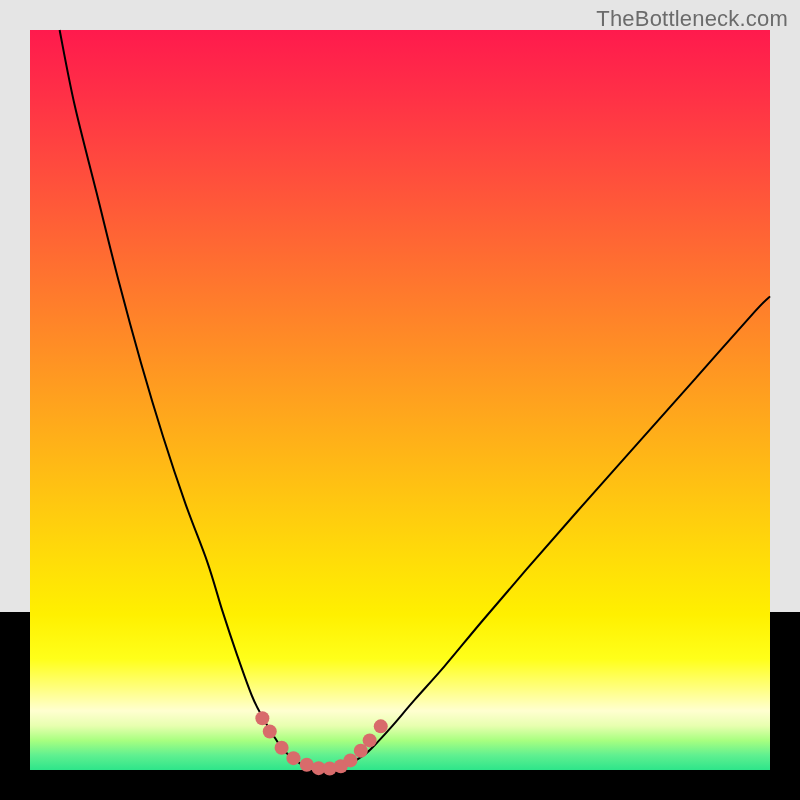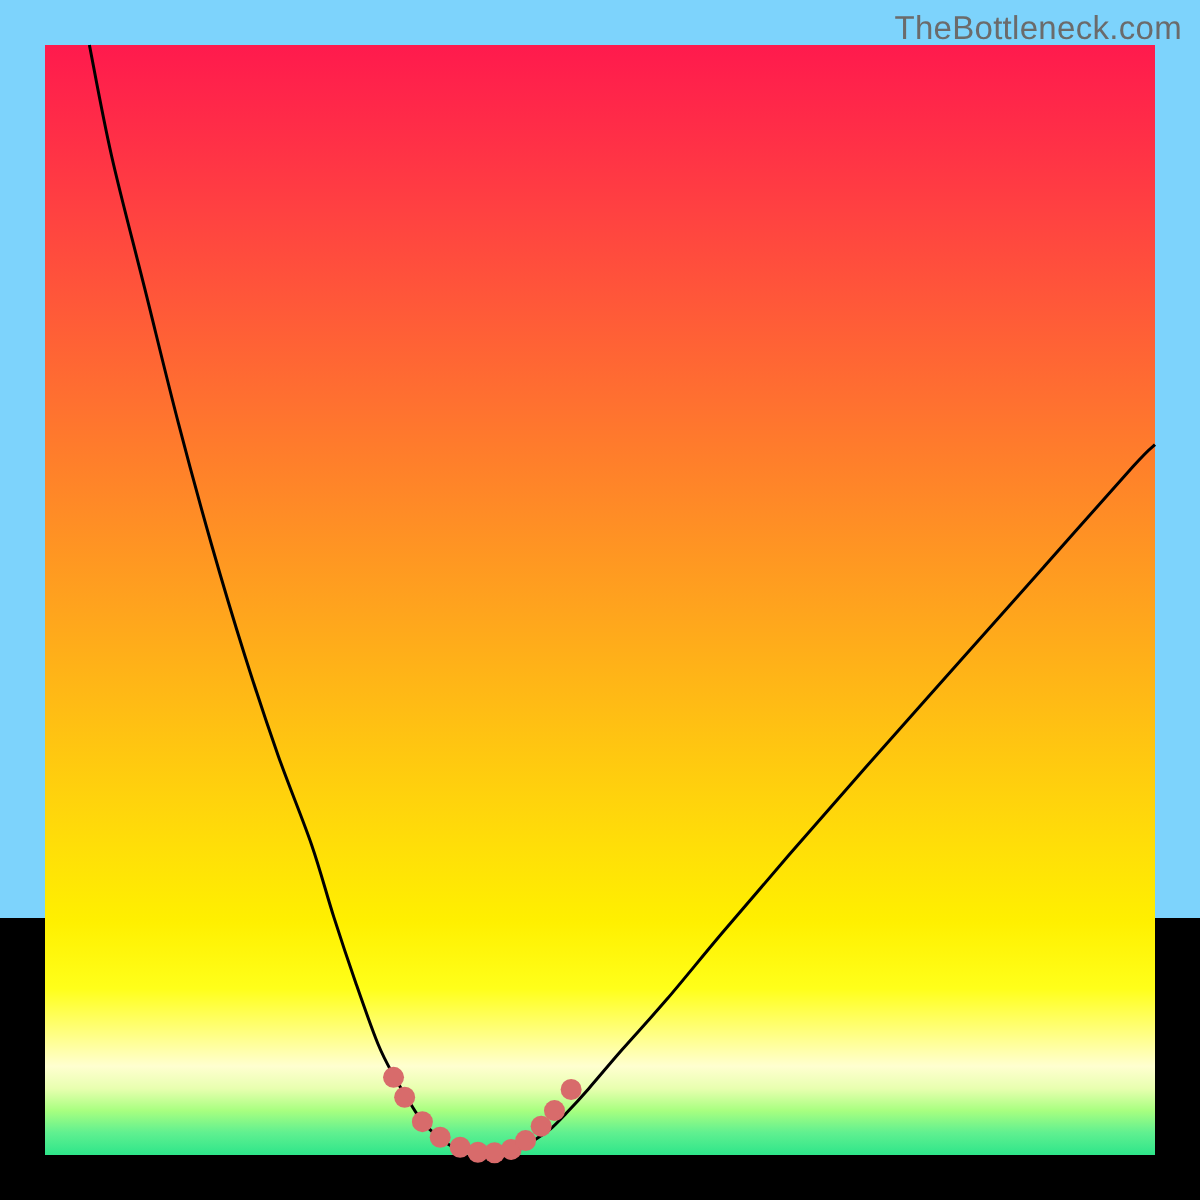--- a/index.html
+++ b/index.html
@@ -10,21 +10,21 @@
     background: #000;
     overflow: hidden;
     font-family: Arial, Helvetica, sans-serif;
   }
   .frame {
     position: absolute;
     left: 0;
     top: 0;
     width: 800px;
     height: 612px;
-    background: #7dd3fc;
+    background: #e5e5e5;
   }
   .plot-area {
     position: absolute;
     left: 30px;
     top: 30px;
     width: 740px;
     height: 740px;
     background: linear-gradient(to bottom,
       #ff1a4d 0%,
       #ff2e47 8%,

